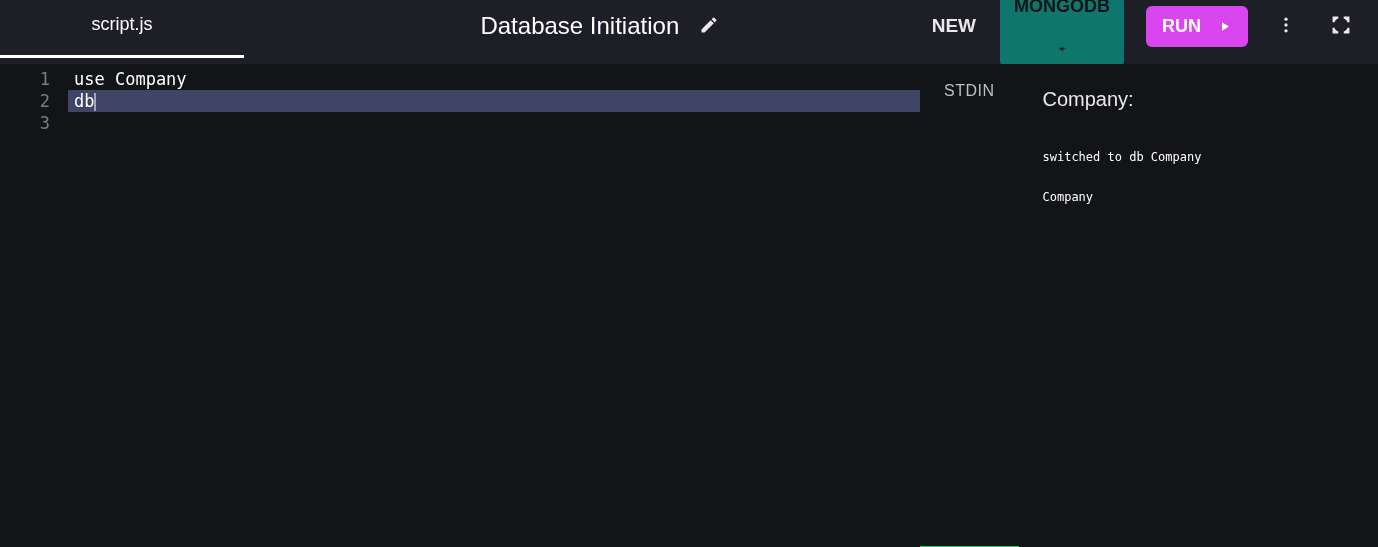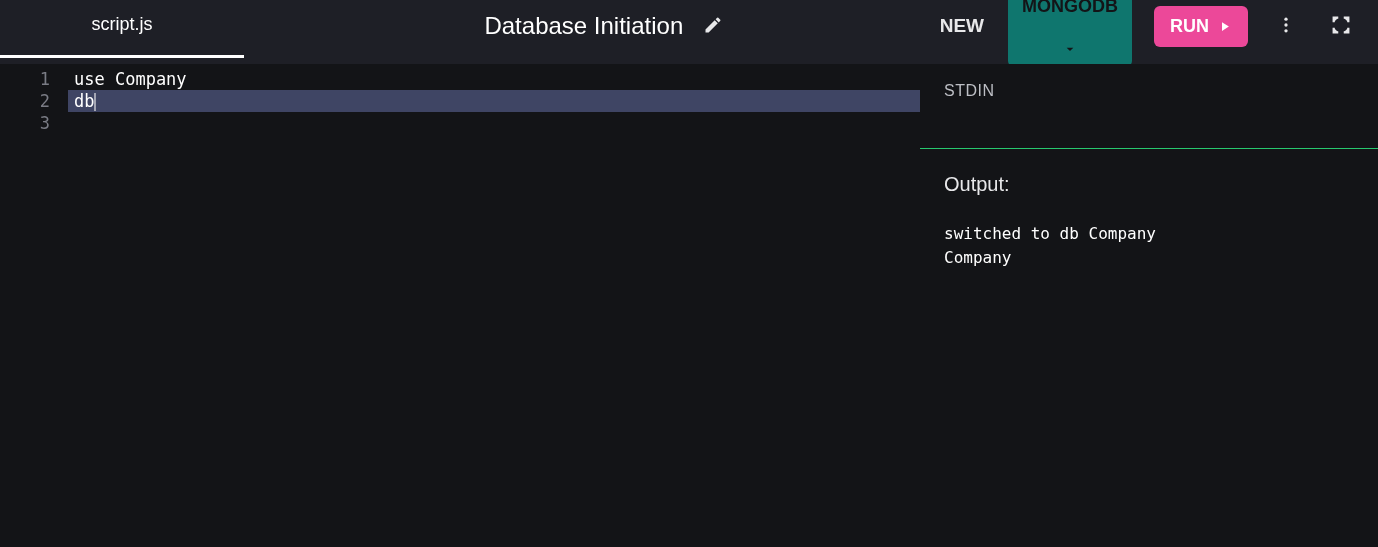--- a/index.html
+++ b/index.html
@@ -69,30 +69,30 @@
     border-radius: 6px;
     padding: 10px 14px;
     display: flex;
     align-items: center;
     gap: 24px;
     cursor: pointer;
     flex-direction: column;
   }
   .lang-select svg { width: 16px; height: 16px; fill: #131417; }
   .run-btn {
-    background: #ec4899;
+    background: #d946ef;
     color: #fff;
     font-size: 18px;
     font-weight: 700;
     border: none;
     border-radius: 6px;
     padding: 10px 16px;
     display: flex;
     align-items: center;
-    gap: 8px;
+    gap: 16px;
     cursor: pointer;
   }
   .run-btn svg { width: 15px; height: 15px; fill: #fff; }
   .icon-btn {
     background: none;
     border: none;
     cursor: pointer;
     padding: 6px;
   }
   .icon-btn svg { fill: #e8e8ea; }
@@ -138,21 +138,21 @@
     width: 2px;
     height: 18px;
     background: #e8e8ea;
     vertical-align: text-bottom;
     opacity: 0.6;
   }
   .sidepane {
     flex: 1;
     background: #131417;
     display: flex;
-    flex-direction: column;
+    flex-direction: row;
   }
   .stdin-box {
     padding: 18px 24px 34px 24px;
     border-bottom: 1px solid #27c86f;
   }
   .stdin-title {
     font-size: 16px;
     color: #bdbfc5;
     letter-spacing: 0.5px;
     margin-bottom: 14px;
@@ -172,22 +172,22 @@
     padding: 24px;
     flex: 1;
   }
   .output-title {
     font-size: 20px;
     color: #e8e8ea;
     margin-bottom: 26px;
   }
   .output-text {
     font-family: "Consolas", "Menlo", monospace;
-    font-size: 16px;
-    line-height: 24px;
+    font-size: 12px;
+    line-height: 40px;
     color: #fff;
     white-space: pre-wrap;
   }
 </style>
 </head>
 <body>
 
 <div class="toolbar">
   <div class="tab">
     <span>script.js</span>
@@ -240,18 +240,18 @@
         <div class="code-line">use Company</div>
         <div class="code-line active">db<span class="cursor"></span></div>
         <div class="code-line"></div>
       </div>
   </div>
   <div class="sidepane">
     <div class="stdin-box">
       <div class="stdin-title">STDIN</div>
     </div>
     <div class="output-box">
-      <div class="output-title">Output:</div>
+      <div class="output-title">Company:</div>
       <div class="output-text">switched to db Company
 Company</div>
     </div>
   </div>
 </div>
 
 </body></html>

